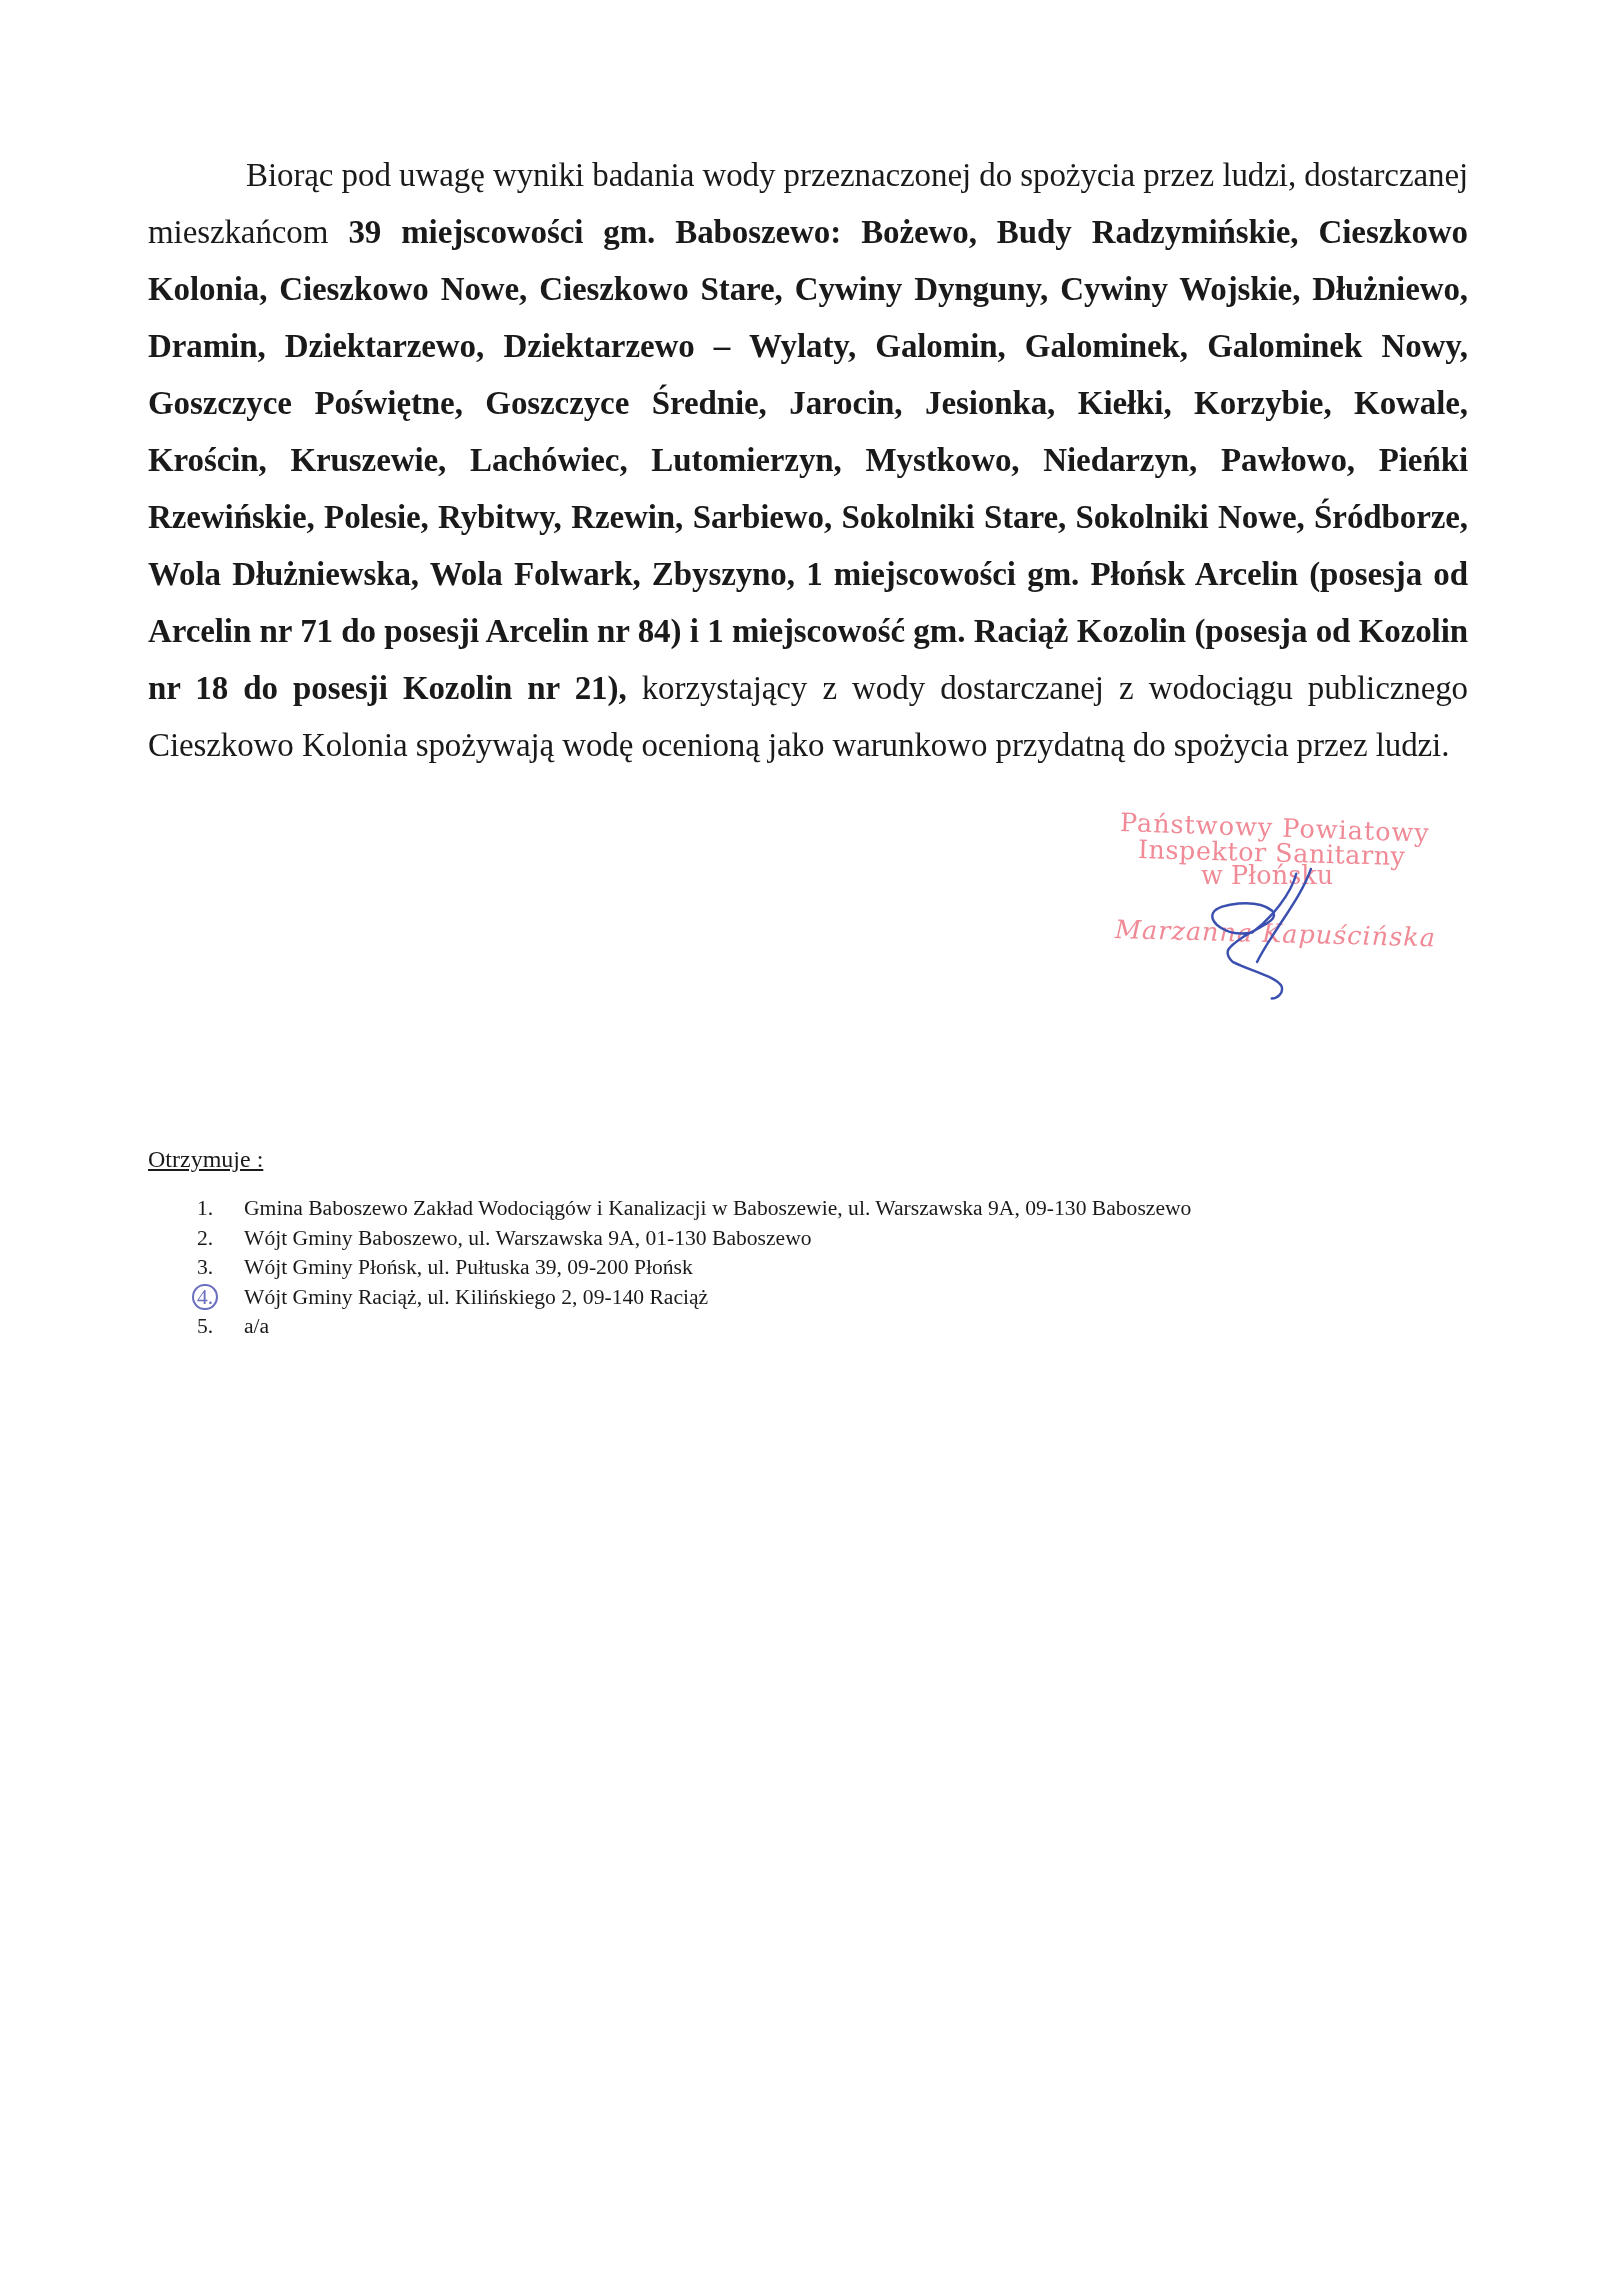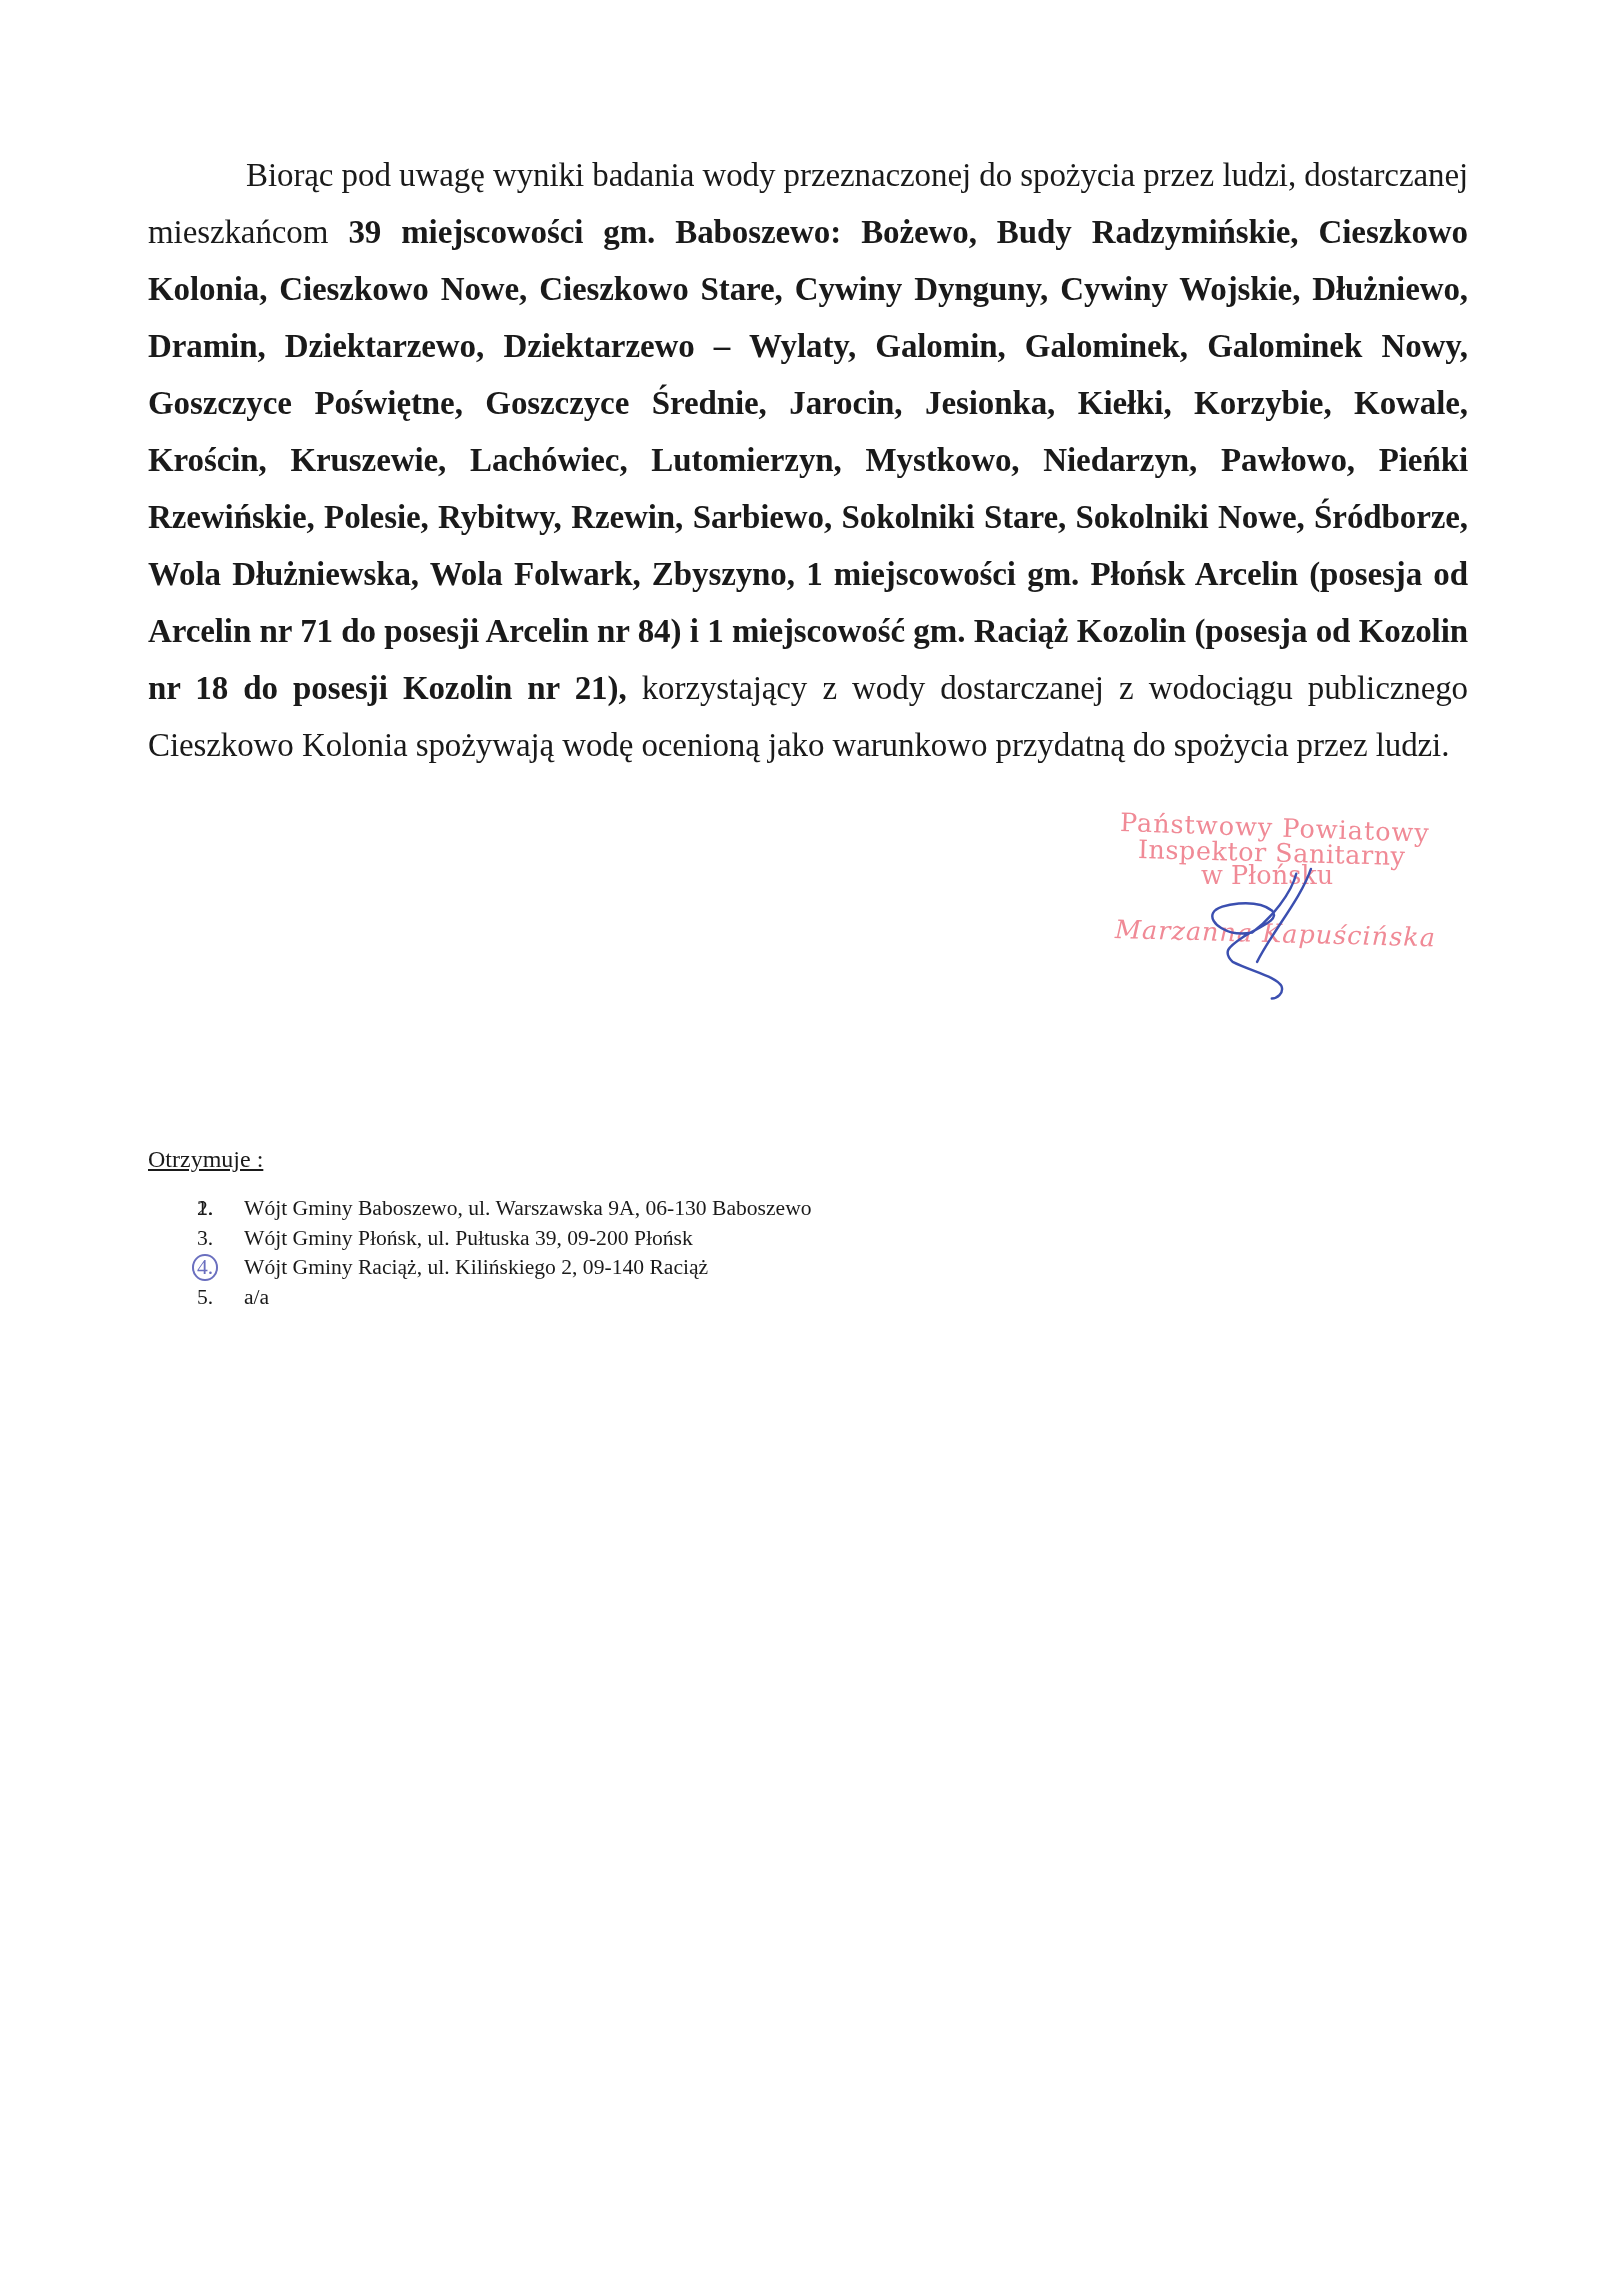--- a/index.html
+++ b/index.html
@@ -44,19 +44,19 @@
   <div class="l4">Marzanna Kapuścińska</div>
 </div>
 
 <svg class="signature" viewBox="0 0 260 280">
   <path d="M200 20 C190 60, 150 110, 110 140 C60 150, 20 120, 30 100 C40 80, 120 70, 150 95 C170 115, 120 130, 90 150 C60 170, 50 180, 70 200 C110 220, 160 230, 170 250 C175 265, 160 275, 150 275 M230 10 C210 70, 150 140, 120 200" fill="none" stroke="#3b4fb0" stroke-width="5" stroke-linecap="round"></path>
 </svg>
 
 <div class="recipients-head">Otrzymuje :</div>
 
 <ul class="recipients">
-  <li><span class="num">1.</span></li>
-  <li><span class="num">2.</span><span>Wójt Gminy Baboszewo, ul. Warszawska 9A, 06-130 Baboszewo</span></li>
+  <li><span class="num">1.</span><span>Gmina Baboszewo Zakład Wodociągów i Kanalizacji w Baboszewie, ul. Warszawska 9A, 09-130 Baboszewo</span></li>
+  <li><span class="num">2.</span><span>Wójt Gminy Baboszewo, ul. Warszawska 9A, 01-130 Baboszewo</span></li>
   <li><span class="num">3.</span><span>Wójt Gminy Płońsk, ul. Pułtuska 39, 09-200 Płońsk</span></li>
   <li><span class="circle-mark"></span><span class="num num-circled">4.</span><span>Wójt Gminy Raciąż, ul. Kilińskiego 2, 09-140 Raciąż</span></li>
   <li><span class="num">5.</span><span>a/a</span></li>
 </ul>
 
 
 </body></html>

